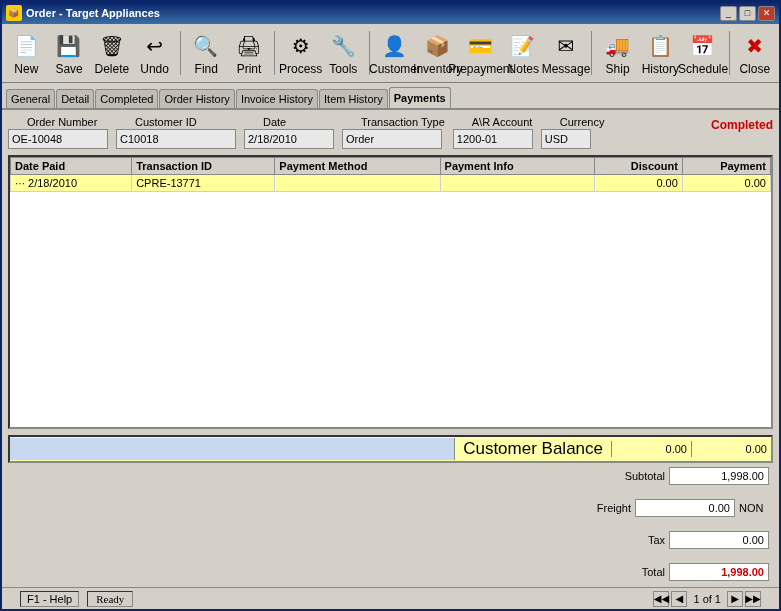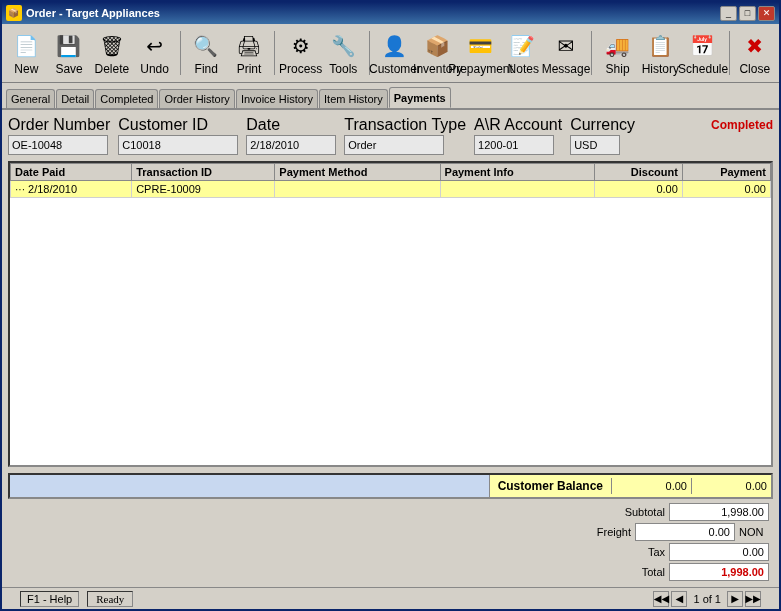--- a/index.html
+++ b/index.html
@@ -63,21 +63,21 @@
 
     
     .content { flex: 1; background: #d4d0c8; border-top: 2px solid #888; padding: 6px; display: flex; flex-direction: column; gap: 6px; }
 
     
     .status-badge { color: #cc0000; font-weight: bold; font-size: 12px; text-align: right; }
 
     
     .form-row { display: flex; gap: 8px; align-items: center; }
     .form-group { display: flex; flex-direction: column; gap: 1px; }
-    .form-label { font-size: 16px; color: #000; }
+    .form-label { font-size: 11px; color: #000; margin-left: 19px; }
     .form-input {
       border: 1px solid #888; background: white; padding: 1px 3px;
       font-size: 11px; height: 20px; font-family: inherit;
     }
     .form-input.readonly { background: #e8e8e8; }
 
     
     .table-container {
       flex: 1; border: 2px inset #888; background: white; overflow: hidden;
       min-height: 180px;
@@ -94,31 +94,31 @@
     .data-table tr.selected td { background: #ffff99; }
     .row-indicator { color: #000; font-size: 10px; }
 
     
     .footer-area { display: flex; flex-direction: column; gap: 4px; }
     .customer-balance-row {
       display: flex; align-items: center;
       border: 2px inset #888; background: #ffffaa;
     }
     .balance-scroll { flex: 1; background: #c8d8f0; height: 22px; border-right: 1px solid #888; }
-    .balance-label { padding: 2px 8px; font-size: 12px; font-weight: bold; white-space: nowrap; }
+    .balance-label { padding: 2px 8px; font-size: 17px; font-weight: normal; white-space: nowrap; }
     .balance-val {
       width: 80px; border-left: 1px solid #888; padding: 2px 4px;
       text-align: right; font-size: 11px; background: #ffffaa;
     }
     .balance-val2 {
       width: 80px; border-left: 1px solid #888; padding: 2px 4px;
       text-align: right; font-size: 11px; background: #ffffaa;
     }
 
-    .summary-area { display: flex; flex-direction: column; gap: 2px; align-items: flex-end; padding-right: 4px; }
+    .summary-area { display: flex; flex-direction: column; gap: 14px; align-items: flex-end; padding-right: 4px; }
     .summary-row { display: flex; align-items: center; gap: 4px; }
     .summary-label { font-size: 11px; width: 60px; text-align: right; }
     .summary-input {
       width: 100px; border: 1px solid #888; background: white; padding: 1px 4px;
       font-size: 11px; height: 18px; text-align: right; font-family: inherit;
     }
     .summary-input.total { color: #cc0000; font-weight: bold; }
     .nox-label { font-size: 11px; width: 30px; }
 
     
@@ -286,21 +286,21 @@
             <th style="width:80px; text-align:right;">Discount</th>
             <th style="width:80px; text-align:right;">Payment</th>
           </tr>
         </thead>
         <tbody>
           <tr class="selected">
             <td>
               <span class="row-indicator">···</span>
               <span>2/18/2010</span>
             </td>
-            <td>CPRE-10009</td>
+            <td>CPRE-13771</td>
             <td></td>
             <td></td>
             <td style="text-align:right;">0.00</td>
             <td style="text-align:right;">0.00</td>
           </tr>
         </tbody>
       </table>
     </div>
 
     <div class="footer-area">

